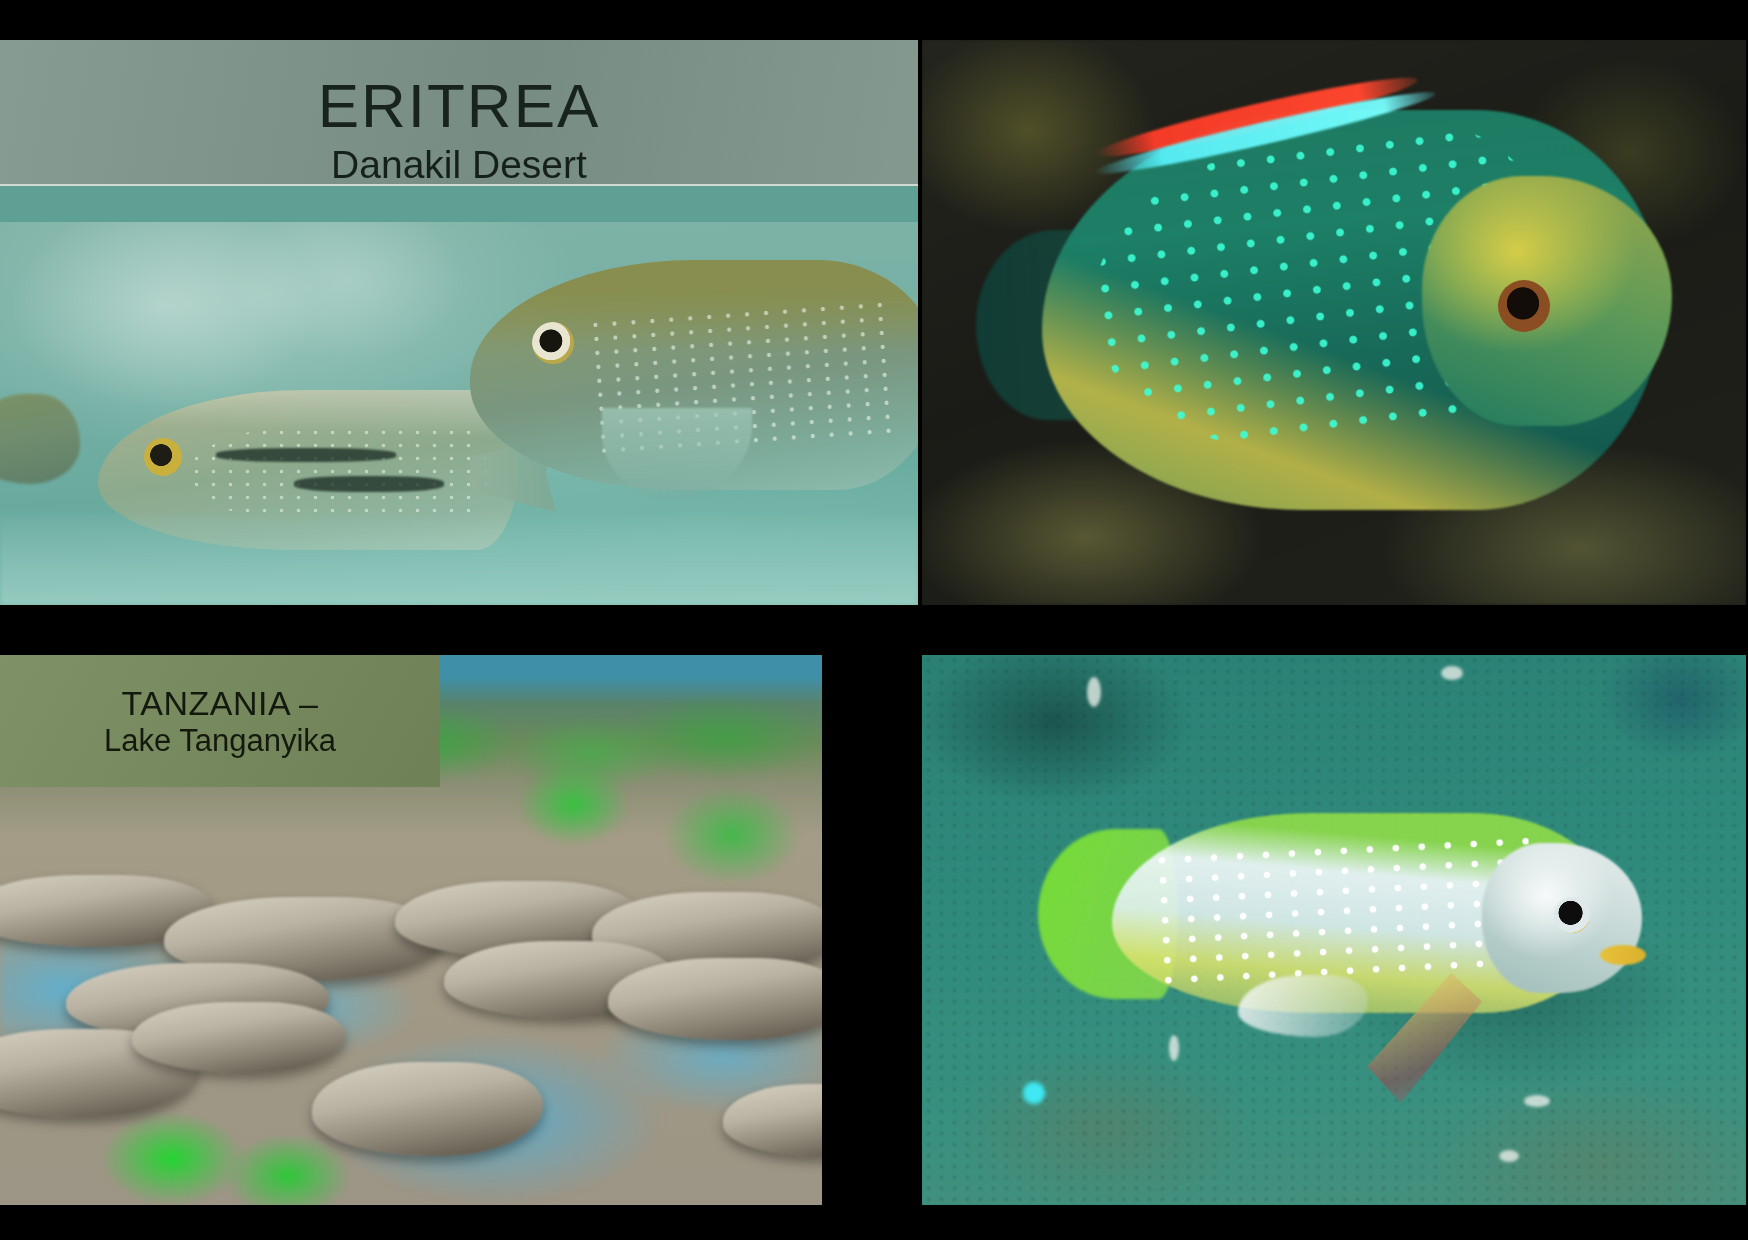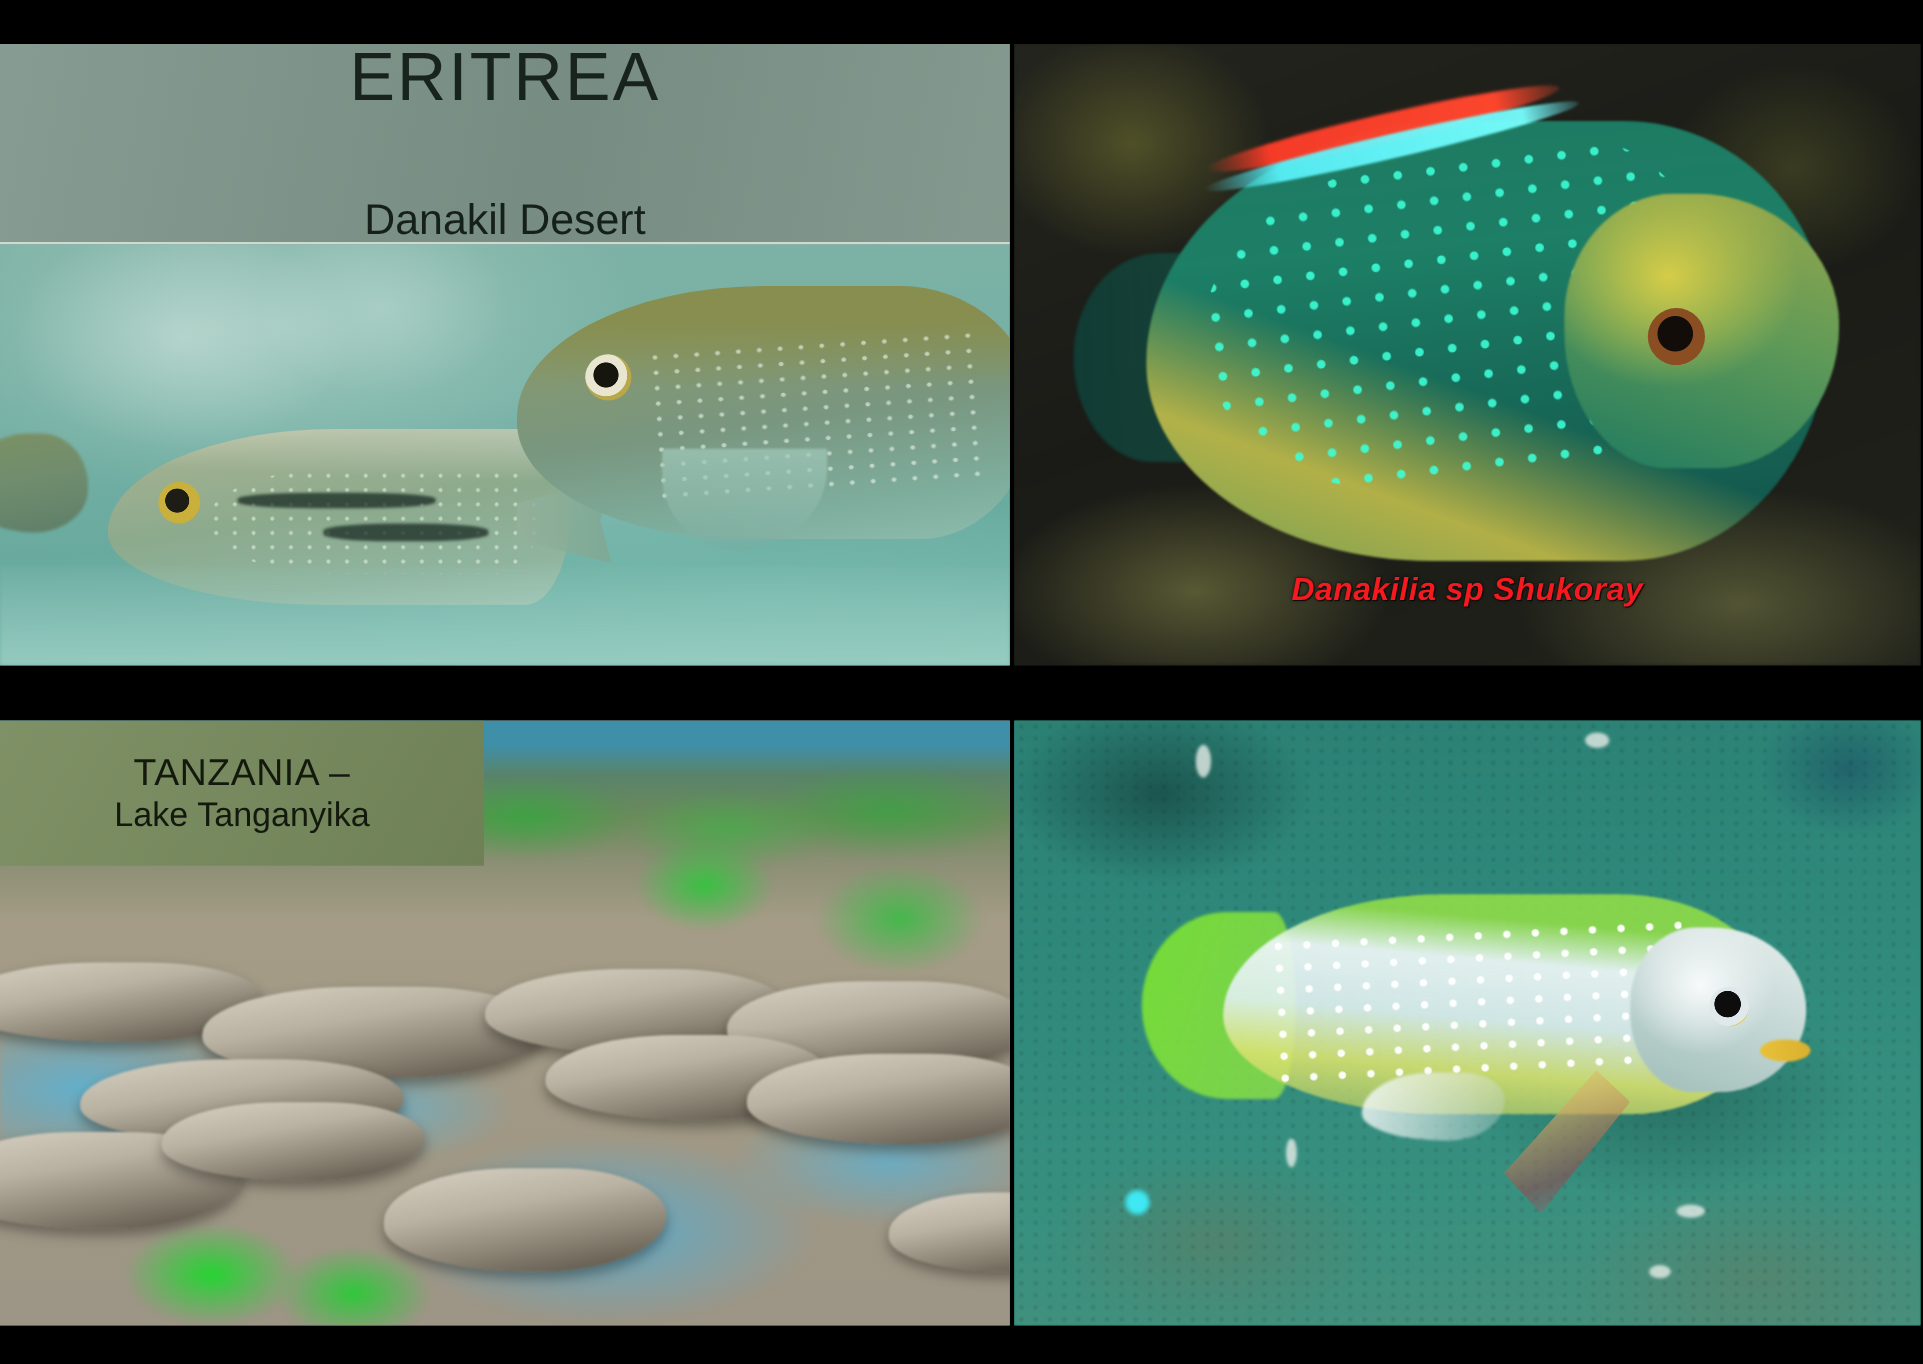--- a/index.html
+++ b/index.html
@@ -9,27 +9,27 @@
     background:#000; overflow:hidden;
     font-family:"Liberation Sans", sans-serif;
   }
   #stage { position:relative; width:1748px; height:1240px; background:#000; }
 
   .panel { position:absolute; overflow:hidden; }
 
   
   #p-tl { left:0; top:40px; width:918px; height:565px; background:#5fa094; }
   #tl-title-bar {
-    position:absolute; left:0; top:0; width:918px; height:182px;
+    position:absolute; left:0; top:0; width:918px; height:146px;
     background:#7d9489;
     background-image:
       linear-gradient(100deg, rgba(255,255,255,.07) 0%, rgba(0,0,0,.05) 55%, rgba(255,255,255,.05) 100%);
     border-bottom:2px solid #cfd9cf;
     display:flex; flex-direction:column;
-    align-items:center; justify-content:space-between;
+    align-items:center; justify-content:flex-end;
     line-height:1.0;
   }
   #tl-title-bar .t1 {
     font-size:62px; font-weight:400; letter-spacing:2px; color:#18231d;
     font-family:"Liberation Sans", sans-serif;
   }
   #tl-title-bar .t2 {
     font-size:39px; font-weight:400; color:#16201b; margin-top:8px;
   }
 
@@ -193,21 +193,21 @@
     text-align:center;
     color:#f41a1f;
     font-family:"Liberation Sans", sans-serif;
     font-weight:bold; font-style:italic;
     font-size:29px; letter-spacing:.5px;
     text-shadow:0 0 3px rgba(0,0,0,.95), 1px 1px 0 rgba(0,0,0,.8);
     filter:blur(.35px);
   }
 
   
-  #p-bl { left:0; top:655px; width:918px; height:550px; background:#7ea3a0; }
+  #p-bl { left:0; top:655px; width:822px; height:550px; background:#7ea3a0; }
   #bl-bg {
     position:absolute; inset:0;
     background:
       linear-gradient(180deg,#3f8fa8 0%, #3f8fa8 4%, #59836a 9%, #6d8a5c 16%, #8d9076 24%, #a49c86 33%, #9d9585 100%);
   }
   #bl-bg .grass-far {
     position:absolute; left:0; top:4%; width:100%; height:20%;
     background:
       radial-gradient(ellipse 16% 50% at 52% 60%, rgba(48,170,60,.75), rgba(0,0,0,0) 70%),
       radial-gradient(ellipse 14% 46% at 72% 70%, rgba(60,180,70,.65), rgba(0,0,0,0) 72%),
@@ -379,21 +379,20 @@
     <div id="tr-fish">
       <div class="tailfin"></div>
       <div class="body"></div>
       <div class="spots"></div>
       <div class="dorsal-red"></div>
       <div class="dorsal-cyan"></div>
       <div class="head"></div>
       <div class="eye"></div>
     </div>
 
-    <div id="tr-caption">Danakilia sp Shukoray</div>
   </div>
 
   <div class="panel" id="p-bl">
     <div id="bl-bg">
       <div class="grass-far"></div>
       <div class="grass-mid"></div>
       <div class="water"></div>
 
       <div class="rock" style="left:-4%;  top:40%; width:30%; height:13%;"></div>
       <div class="rock" style="left:20%;  top:44%; width:34%; height:15%;"></div>

